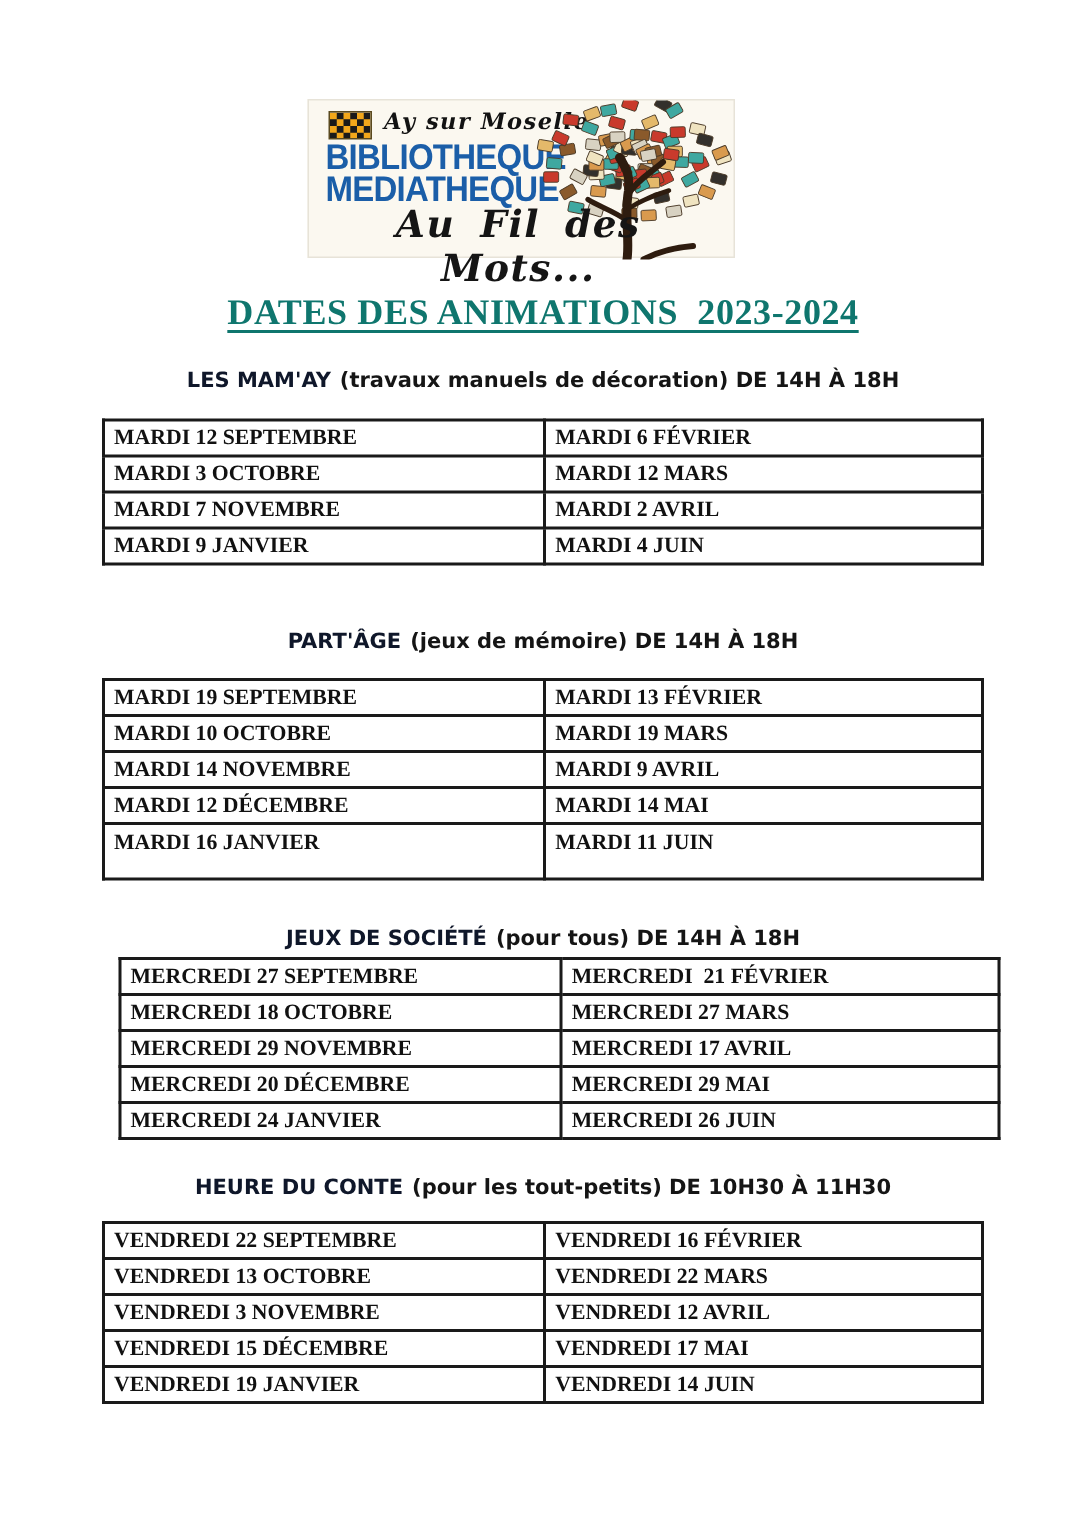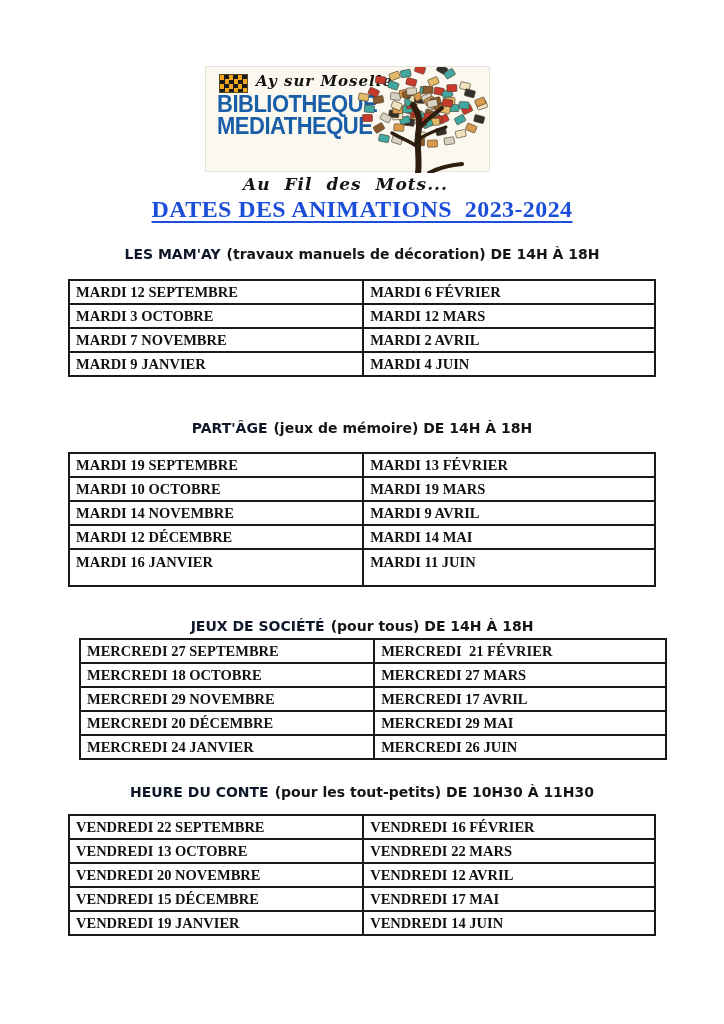--- a/index.html
+++ b/index.html
@@ -42,33 +42,32 @@
     letter-spacing: -0.5px;
     transform: scaleY(1.08);
     transform-origin: top left;
   }
   .tree { position: absolute; left: 146px; top: 0px; }
   .tagline {
     position: absolute; left: 0; right: 4px; top: 68px;
     text-align: center;
     font-family: "DejaVu Serif", serif;
     font-style: italic; font-weight: bold;
-    font-size: 17px; color: #151515;
+    font-size: 25px; color: #151515;
     word-spacing: 7px; letter-spacing: 1px;
     z-index: 3;
-    margin-top: 39px;
   }
 
   
   .doc-title {
     position: absolute; left: 0; width: 724px; top: 196px;
     text-align: center;
     font-family: "Liberation Serif", serif;
     font-weight: bold; font-size: 24px;
-    color: #1d4ed8;
+    color: #0f766e;
     text-decoration: underline;
     text-decoration-thickness: 2px;
     text-underline-offset: 4px;
     white-space: pre;
     letter-spacing: 0.4px;
   }
 
   
   .sec-h {
     position: absolute; left: 0; width: 724px;
@@ -309,21 +308,21 @@
   <tbody>
       <tr>
         <td>VENDREDI 22 SEPTEMBRE</td>
         <td>VENDREDI 16 FÉVRIER</td>
       </tr>
   <tr>
         <td>VENDREDI 13 OCTOBRE</td>
         <td>VENDREDI 22 MARS</td>
       </tr>
   <tr>
-        <td>VENDREDI 20 NOVEMBRE</td>
+        <td>VENDREDI 3 NOVEMBRE</td>
         <td>VENDREDI 12 AVRIL</td>
       </tr>
   <tr>
         <td>VENDREDI 15 DÉCEMBRE</td>
         <td>VENDREDI 17 MAI</td>
       </tr>
   <tr>
         <td>VENDREDI 19 JANVIER</td>
         <td>VENDREDI 14 JUIN</td>
       </tr>

